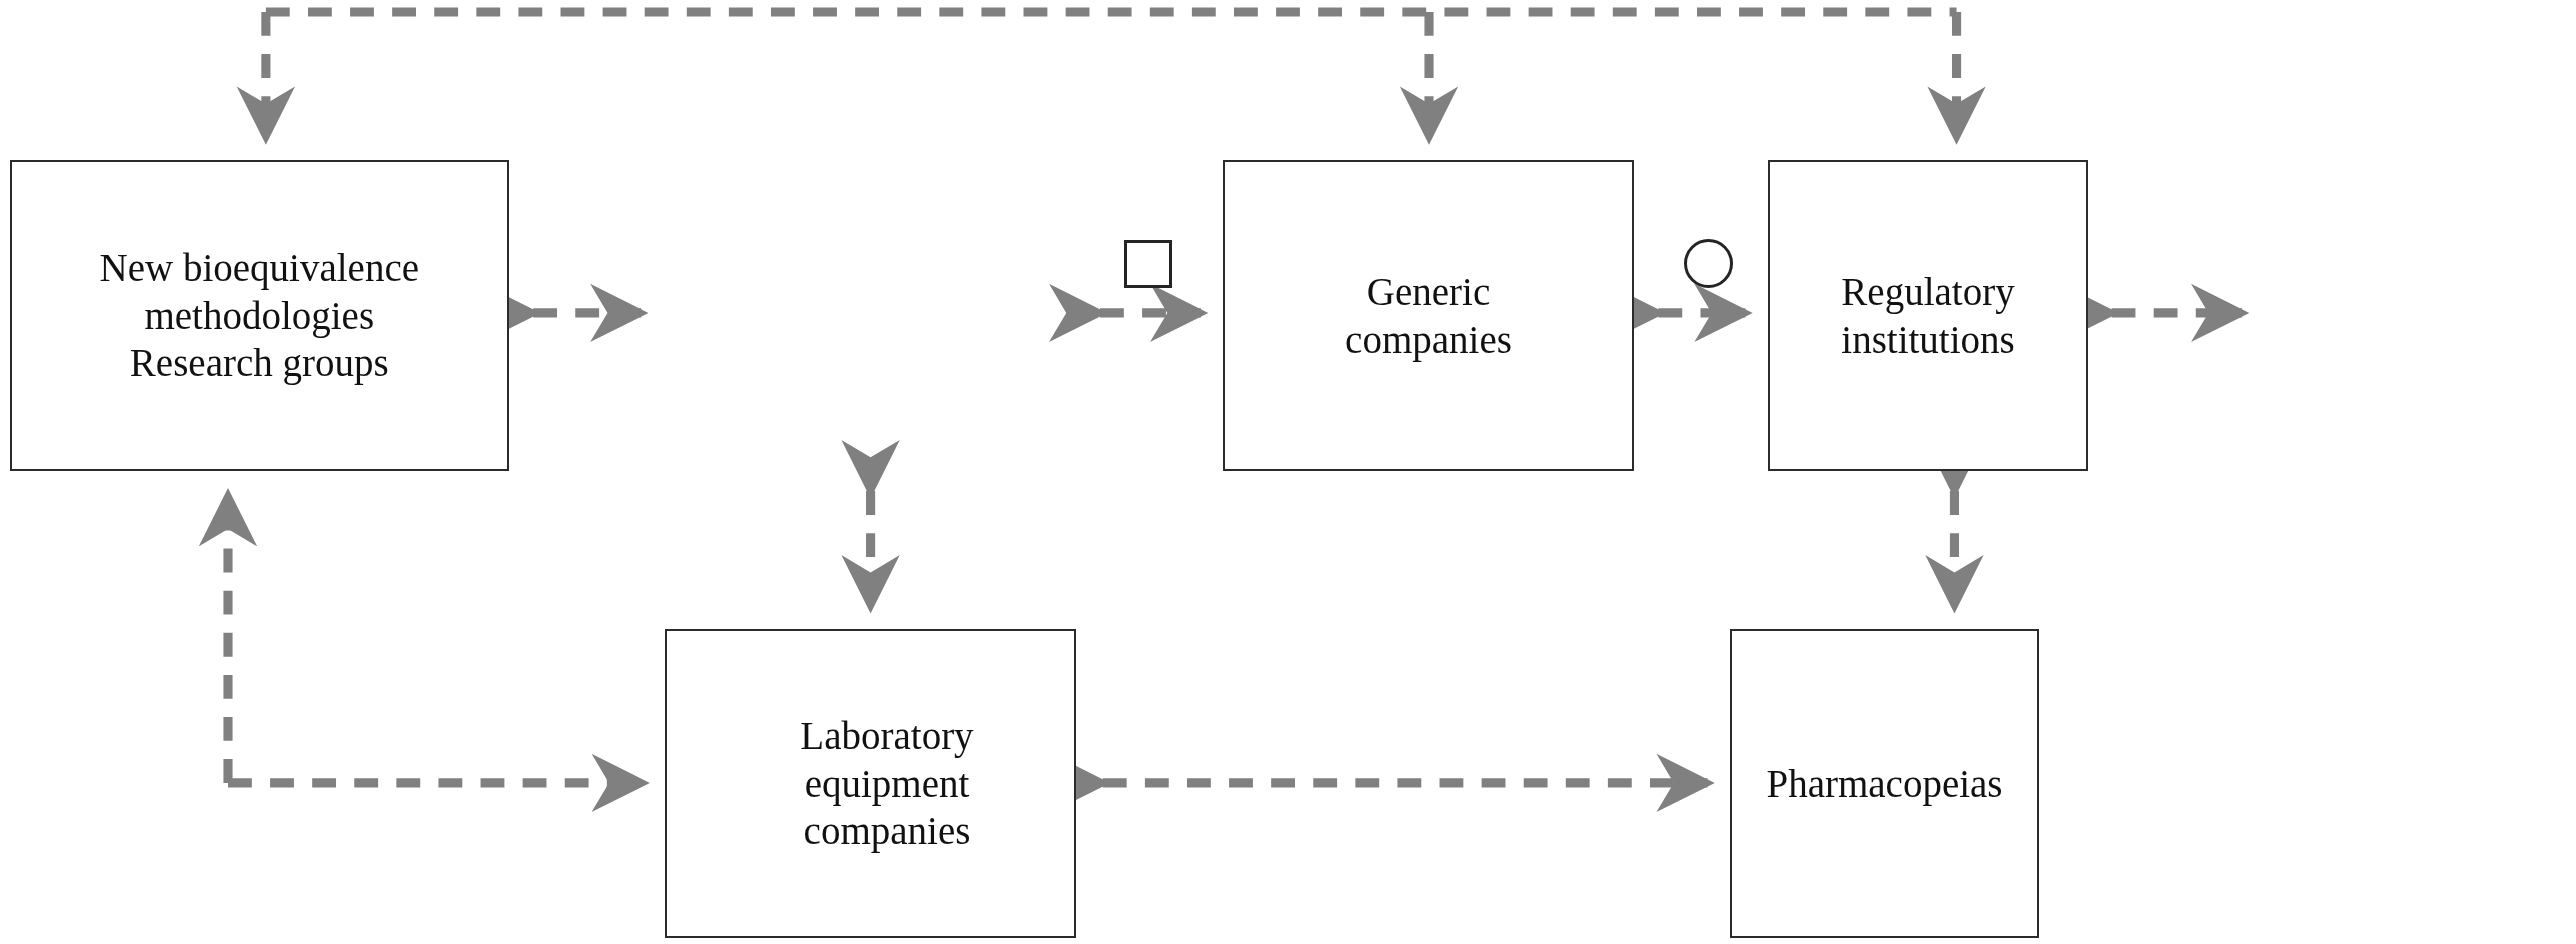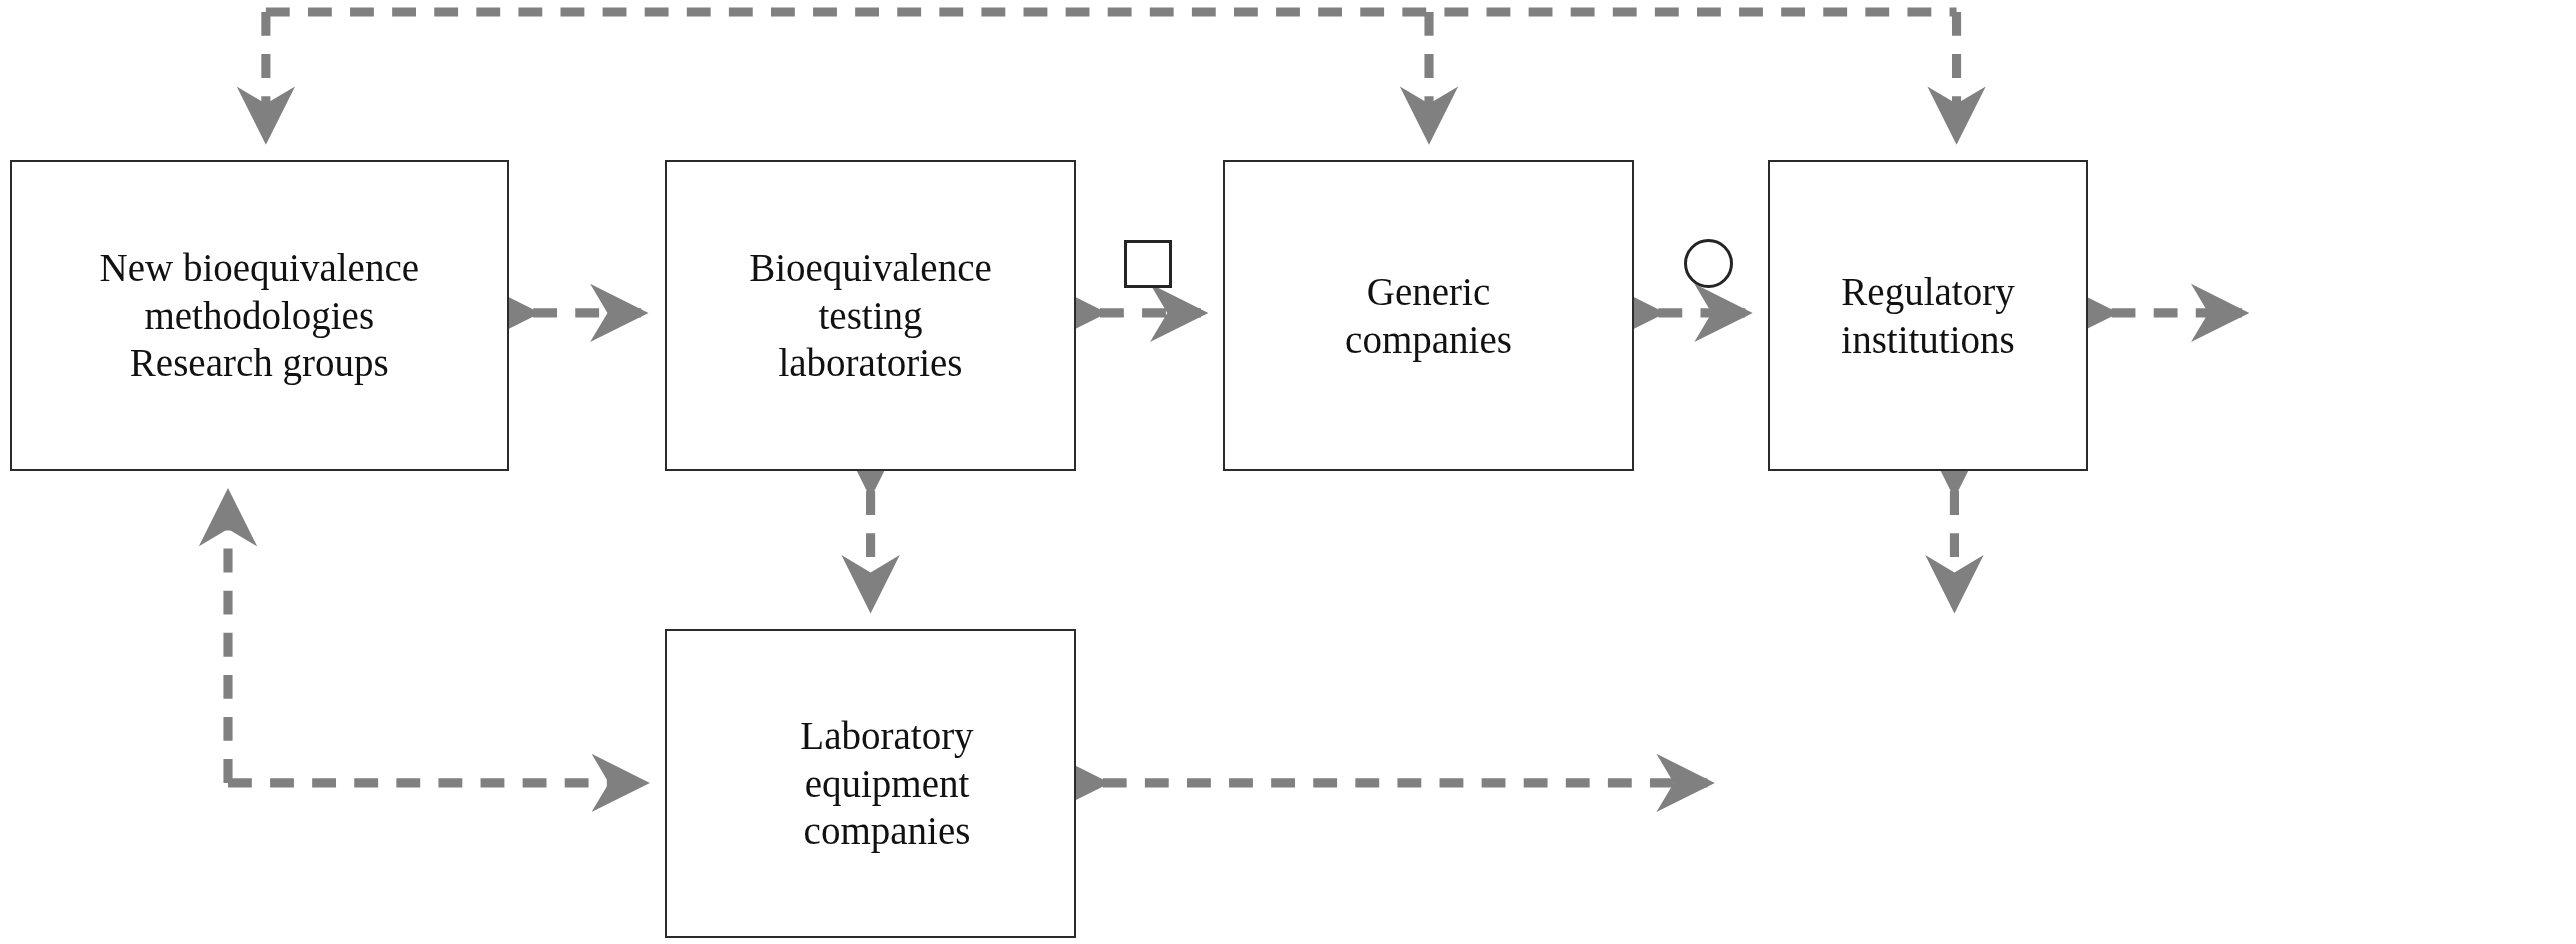--- a/index.html
+++ b/index.html
@@ -79,42 +79,40 @@
 
     </g>
   </svg>
 
   <div class="node" style="left:9.8px;top:160px;width:499px;height:311px;">
     <div class="label">New bioequivalence
 methodologies
 Research groups</div>
   </div>
 
-  <div class="node" style="left:665px;top:160px;width:411px;height:311px;">
-    <div class="label">Bioequivalence
-testing
-laboratories</div>
-  </div>
 
   <div class="node" style="left:1223px;top:160px;width:411px;height:311px;">
     <div class="label">Generic
 companies</div>
   </div>
 
   <div class="node" style="left:1768px;top:160px;width:320px;height:311px;">
     <div class="label">Regulatory
 institutions</div>
   </div>
 
 
   <div class="node" style="left:665px;top:629px;width:411px;height:309px;padding-left:33px;">
     <div class="label">Laboratory
 equipment
 companies</div>
   </div>
 
+  <div class="node" style="left:1730px;top:629px;width:309px;height:309px;">
+    <div class="label">Pharmacopeias</div>
+  </div>
 
 
   <div class="marker-sq" style="left:1124px;top:240px;width:48px;height:48px;"></div>
   <div class="marker-ci" style="left:1684px;top:239px;width:49px;height:49px;"></div>
 
 </div>
 
 
 </body></html>

